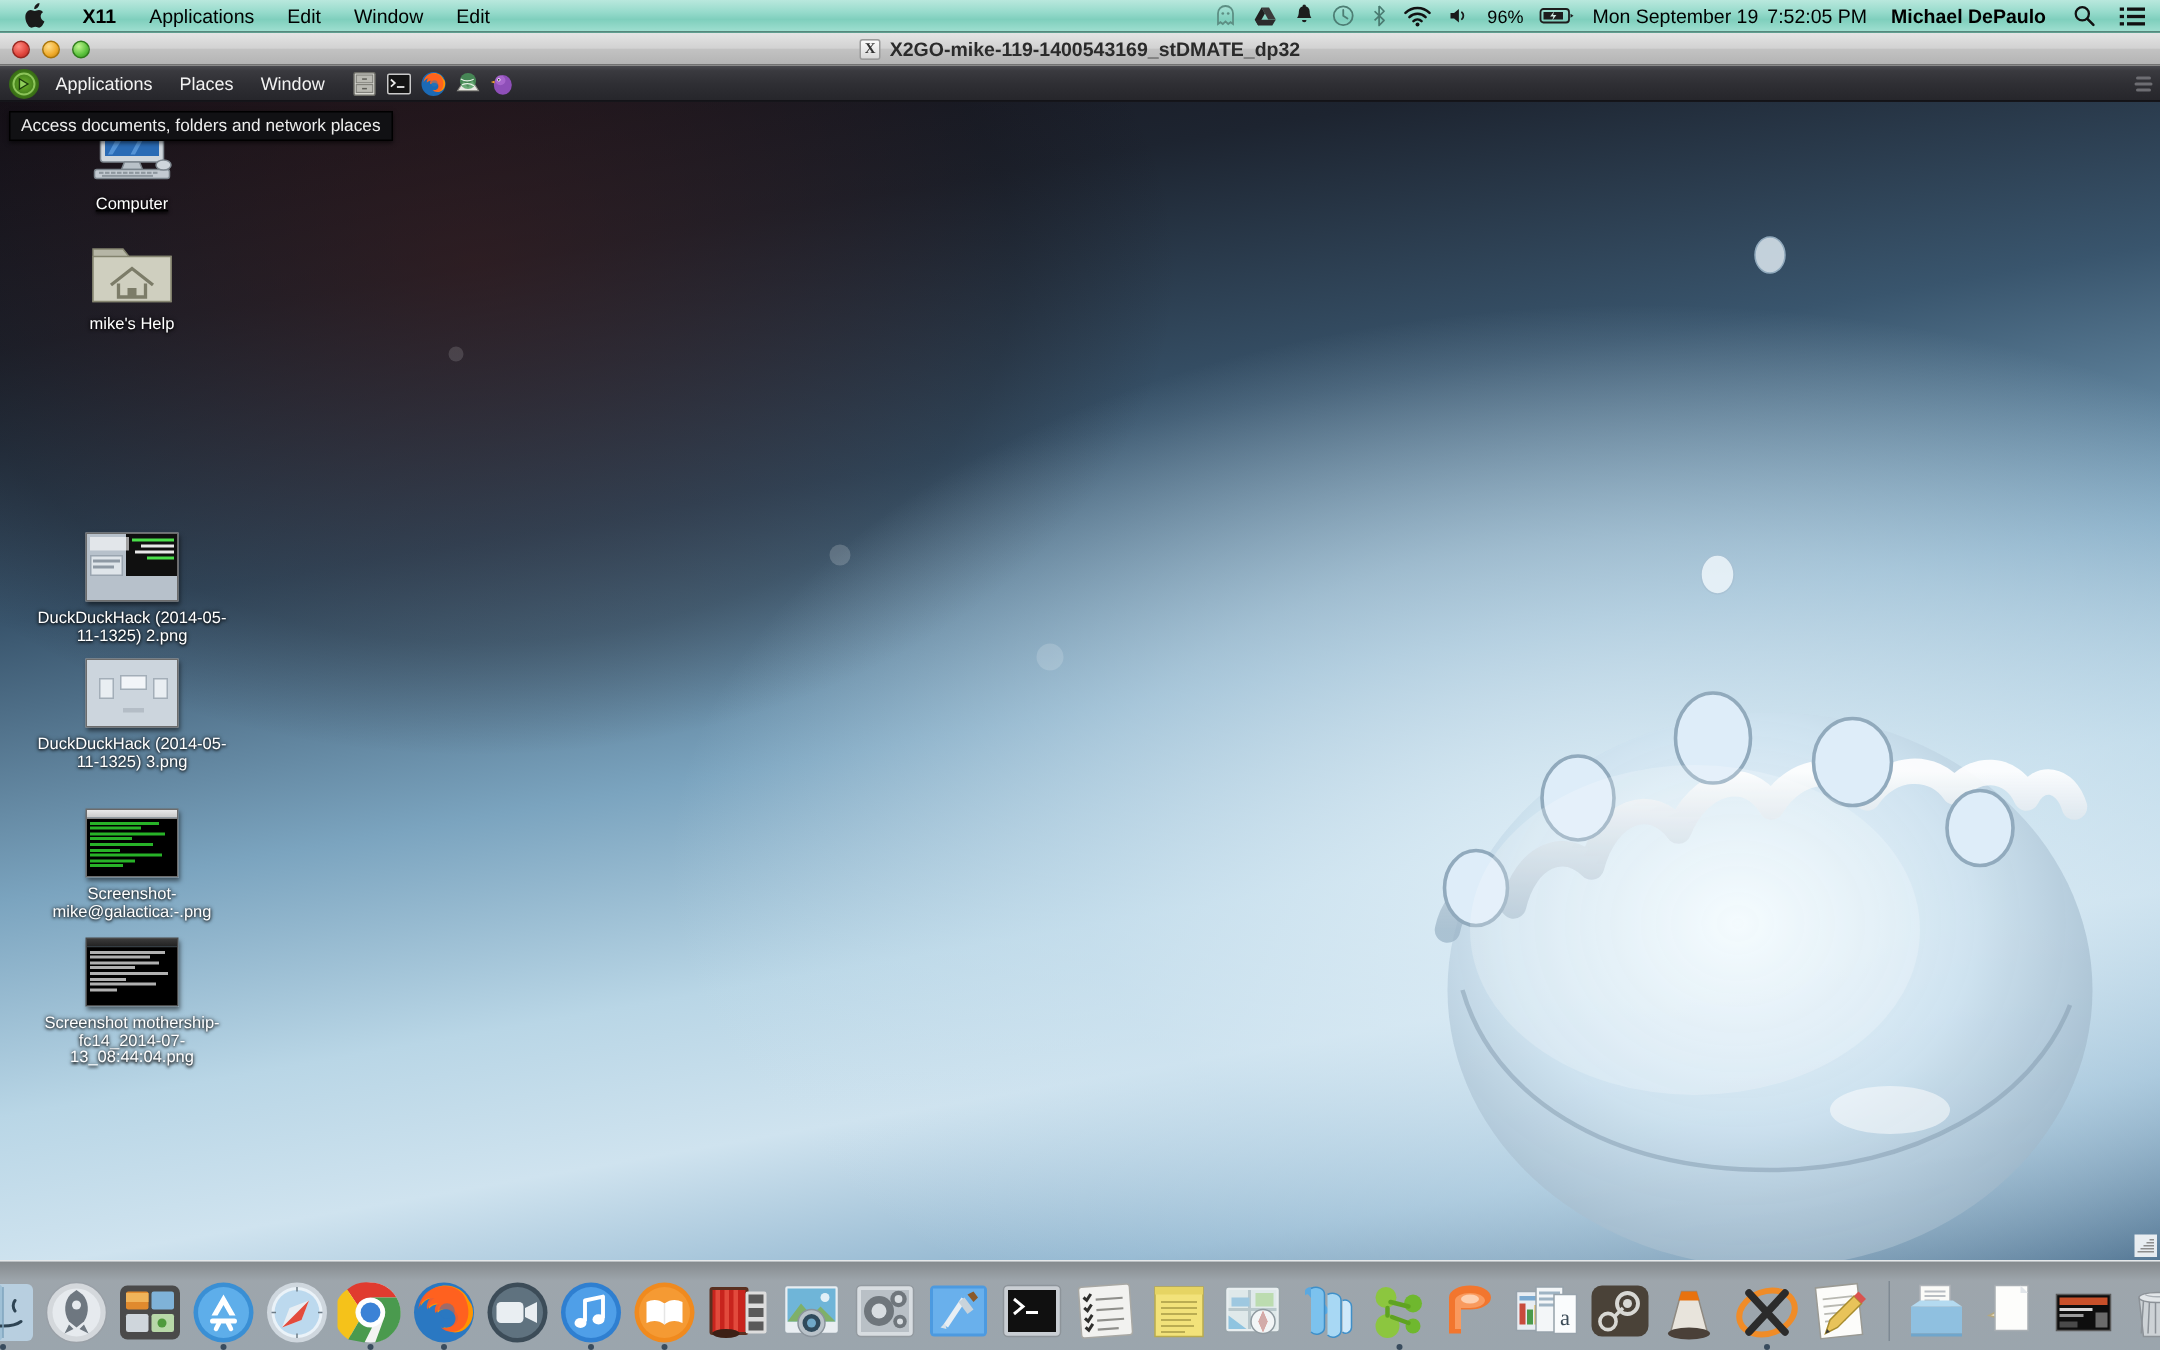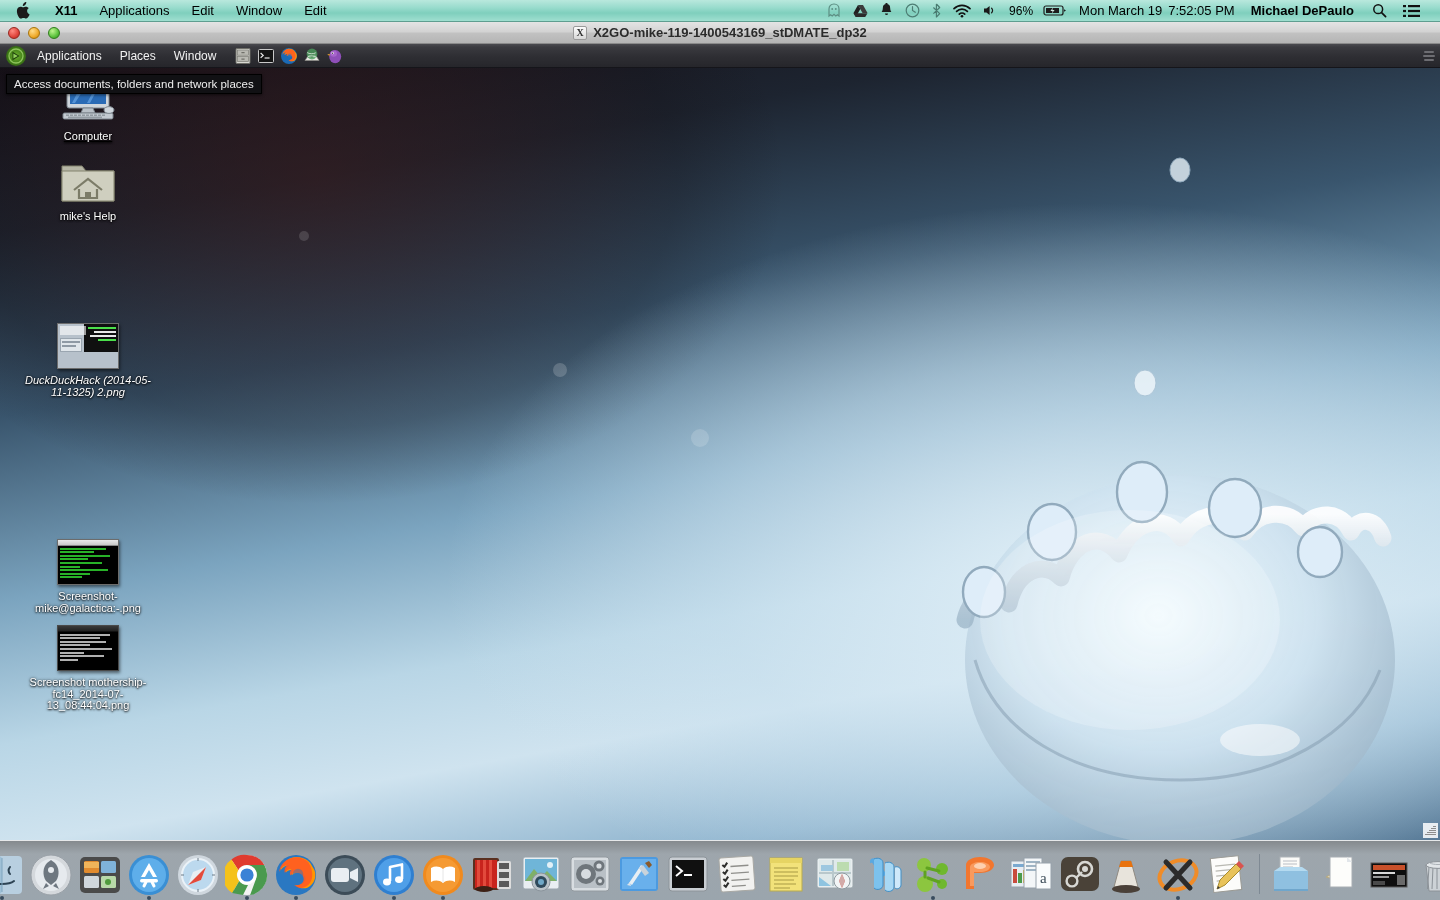--- a/index.html
+++ b/index.html
@@ -13,21 +13,21 @@
   
   #macbar {
     position: absolute; left: 0; top: 0; width: 1440px; height: 22px;
     background: linear-gradient(180deg, #b9e8dd 0%, #97dbcc 38%, #7fcfbd 62%, #9fdfd0 100%);
     border-bottom: 1px solid #5f9e90;
     display: flex; align-items: center;
     font-size: 13px; color: #000;
     z-index: 60;
   }
   #macbar .left { display: flex; align-items: center; height: 100%; }
-  #macbar .right { margin-left: auto; display: flex; align-items: flex-start; height: 100%; padding-right: 14px; }
+  #macbar .right { margin-left: auto; display: flex; align-items: flex-start; height: 100%; padding-right: 4px; }
   .mitem { padding: 0 11px; height: 100%; display: flex; align-items: center; white-space: nowrap; }
   .mitem.bold { font-weight: bold; }
   .apple-logo { padding: 0 13px 0 16px; }
   .stat { padding: 0 6px; display: flex; align-items: center; height: 100%; }
   .stat svg { display: block; }
   .battpct { font-size: 12px; padding: 0 4px 0 6px; }
 
   
   #win {
     position: absolute; left: 0; top: 22px; width: 1440px; height: 818px;
@@ -212,21 +212,21 @@
       </div>
       <div class="stat battpct">96%</div>
       <div class="stat">
         <svg width="24" height="13" viewBox="0 0 24 13">
             <rect x="1" y="2" width="19" height="9" rx="2" fill="none" stroke="#1d1d1d" stroke-width="1.2"></rect>
             <rect x="3" y="4" width="13" height="5" fill="#1d1d1d"></rect>
             <path d="M21 5.2v2.6l2-1.3z" fill="#1d1d1d"></path>
             <path d="M10 3.6L7.4 7h2.2L8.8 9.6 11.6 6h-2.2z" fill="#cfe9e2"></path>
           </svg>
       </div>
-      <div class="stat" style="font-weight:normal;padding-right:4px;">Mon March 19</div>
+      <div class="stat" style="font-weight:normal;padding-right:4px;">Mon September 19</div>
       <div class="stat" style="padding-left:2px;">7:52:05 PM</div>
       <div class="stat" style="font-weight:bold;padding-left:10px;">Michael DePaulo</div>
       <div class="stat" style="padding-left:12px;">
         <svg width="15" height="15" viewBox="0 0 15 15">
             <circle cx="6.2" cy="6.2" r="4.4" fill="none" stroke="#111" stroke-width="1.5"></circle>
             <path d="M9.6 9.6l4 4" stroke="#111" stroke-width="1.7" stroke-linecap="round"></path>
           </svg>
       </div>
       <div class="stat" style="padding-left:10px;">
         <svg width="17" height="14" viewBox="0 0 17 14">
@@ -395,39 +395,52 @@
             <path d="M3 13h52v30H3z" fill="#cfcfbf" stroke="#84846f"></path>
             <path d="M15 32l14-11 14 11" fill="none" stroke="#7c7c68" stroke-width="2.2"></path>
             <path d="M20 31v9h18v-9" fill="none" stroke="#7c7c68" stroke-width="2.2"></path>
             <rect x="26" y="34" width="6" height="6" fill="#7c7c68"></rect>
           </svg>
         </div>
         <div class="lbl">mike's Help</div>
       </div>
 
 
-      <div class="dicon" style="left:24px;top:252px;font-style:italic;">
+      <div class="dicon" style="left:24px;top:284px;">
         <div class="thumb">
           <div class="shot" style="background:#b7c1cb;">
             <div class="body" style="top:0;background:#b7c1cb;">
               <div style="position:absolute;right:0;top:0;width:34px;height:28px;background:#101010;"></div>
               <div style="position:absolute;right:2px;top:3px;width:28px;height:1.5px;background:#4be04b;"></div>
               <div style="position:absolute;right:2px;top:7px;width:22px;height:1.5px;background:#e8e8e8;"></div>
               <div style="position:absolute;right:2px;top:11px;width:26px;height:1.5px;background:#e8e8e8;"></div>
               <div style="position:absolute;right:2px;top:15px;width:18px;height:1.5px;background:#4be04b;"></div>
               <div style="position:absolute;left:2px;top:14px;width:22px;height:14px;background:#dfe5ea;border:1px solid #9aa5b0;"></div>
               <div style="position:absolute;left:4px;top:17px;width:18px;height:1.5px;background:#8e99a4;"></div>
               <div style="position:absolute;left:4px;top:21px;width:14px;height:1.5px;background:#8e99a4;"></div>
               <div style="position:absolute;left:2px;top:2px;width:26px;height:9px;background:#fff;opacity:.6;"></div>
             </div>
           </div>
         </div>
         <div class="lbl">DuckDuckHack (2014-05-11-1325) 2.png</div>
       </div>
 
+      <div class="dicon" style="left:24px;top:368px;">
+        <div class="thumb">
+          <div class="shot" style="background:#c6d0d9;">
+            <div class="body" style="top:0;background:#ccd5dd;">
+              <div style="position:absolute;left:8px;top:12px;width:10px;height:14px;background:#e9eef2;border:1px solid #a3aeb8;"></div>
+              <div style="position:absolute;left:22px;top:10px;width:18px;height:10px;background:#f2f5f8;border:1px solid #a3aeb8;"></div>
+              <div style="position:absolute;left:44px;top:12px;width:10px;height:14px;background:#e9eef2;border:1px solid #a3aeb8;"></div>
+              <div style="position:absolute;left:24px;top:32px;width:14px;height:3px;background:#b4bdc6;"></div>
+            </div>
+          </div>
+        </div>
+        <div class="lbl">DuckDuckHack (2014-05-11-1325) 3.png</div>
+      </div>
 
       <div class="dicon" style="left:24px;top:468px;">
         <div class="thumb">
           <div class="shot term">
             <div class="tbar"></div>
             <div class="body">
               <div class="ln" style="width:46px;"></div>
                 <div class="ln" style="width:34px;"></div>
               <div class="ln" style="width:50px;"></div>
                 <div class="ln" style="width:28px;"></div>

